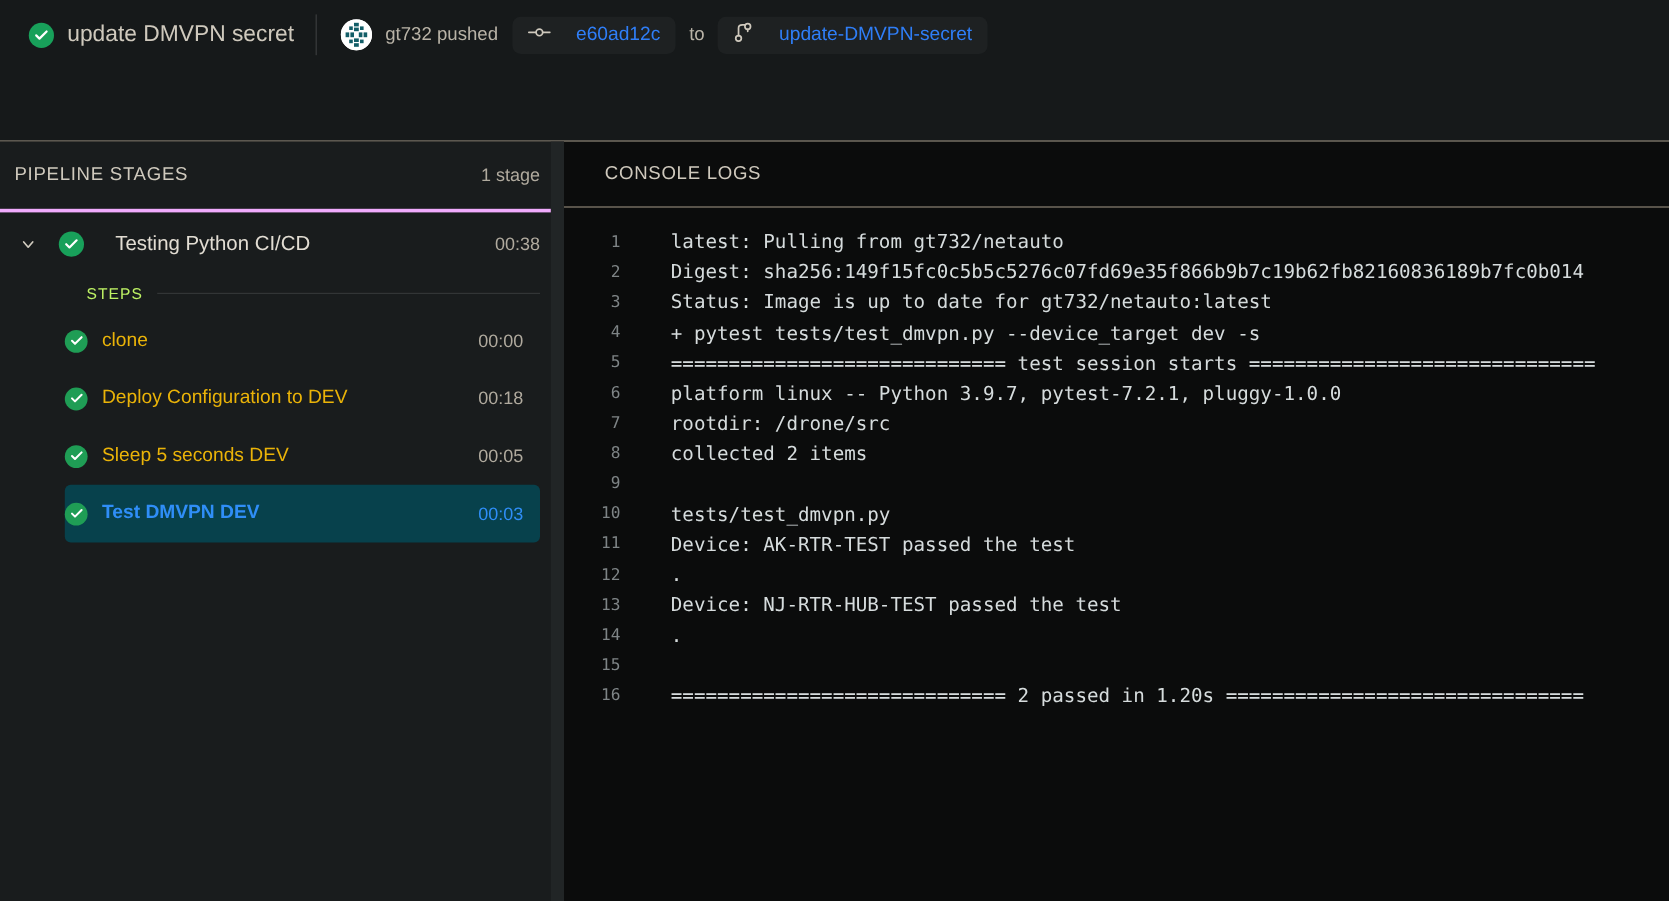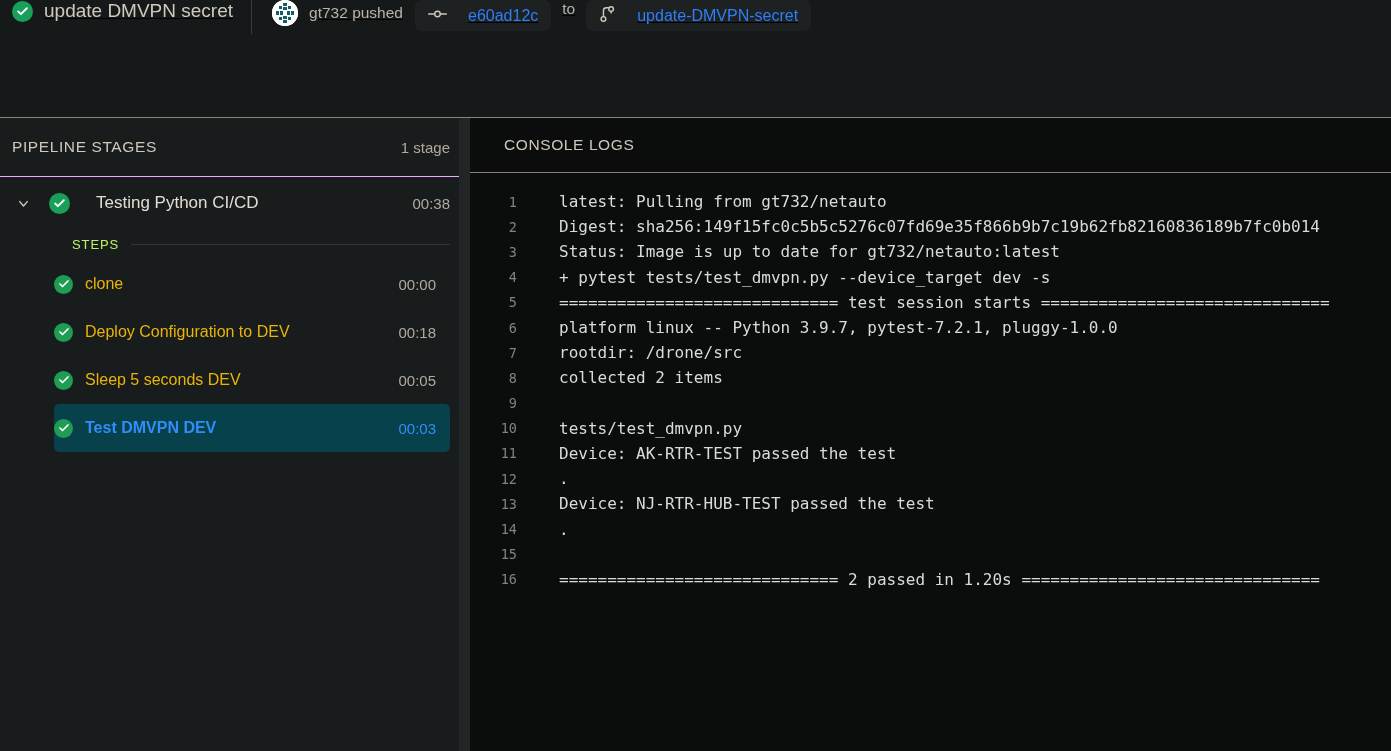--- a/index.html
+++ b/index.html
@@ -30,25 +30,24 @@
   }
   .back-arrow svg { display: block; }
   .repo-title {
     font-size: 28px;
     font-weight: 400;
     color: #d8d2c7;
     letter-spacing: 0.1px;
   }
 
   .meta-row {
-    display: flex; align-items: flex-start;
-    padding-left: 12px;
+    display: flex; align-items: center;
+    padding-left: 24px;
     height: 58px;
     gap: 0;
-    text-decoration: underline;
   }
   .commit-msg {
     display: flex; align-items: center; gap: 11px;
     padding-right: 18px;
   }
   .commit-msg-text {
     font-size: 19px;
     color: #cfc9bd;
   }
   .vsep {
@@ -92,21 +91,21 @@
     width: 470px;
     background: #191c1d;
     display: flex; flex-direction: column;
     position: relative;
     flex: none;
   }
   .sidebar-head {
     height: 59px;
     display: flex; align-items: center; justify-content: space-between;
     padding: 0 20px 0 12px;
-    border-bottom: 1px solid #f0abfc;
+    border-bottom: 3px solid #f0abfc;
   }
   .sidebar-head-title {
     font-size: 15.5px; color: #cfc9bd;
     letter-spacing: 0.6px;
   }
   .stage-count { font-size: 15px; color: #b0aa9e; }
 
   .stage-row {
     display: flex; align-items: center;
     height: 52px;

